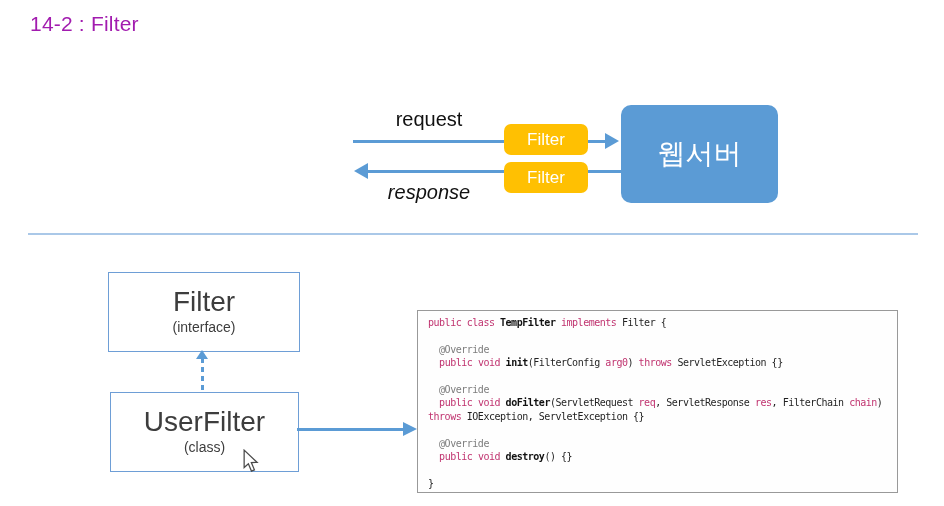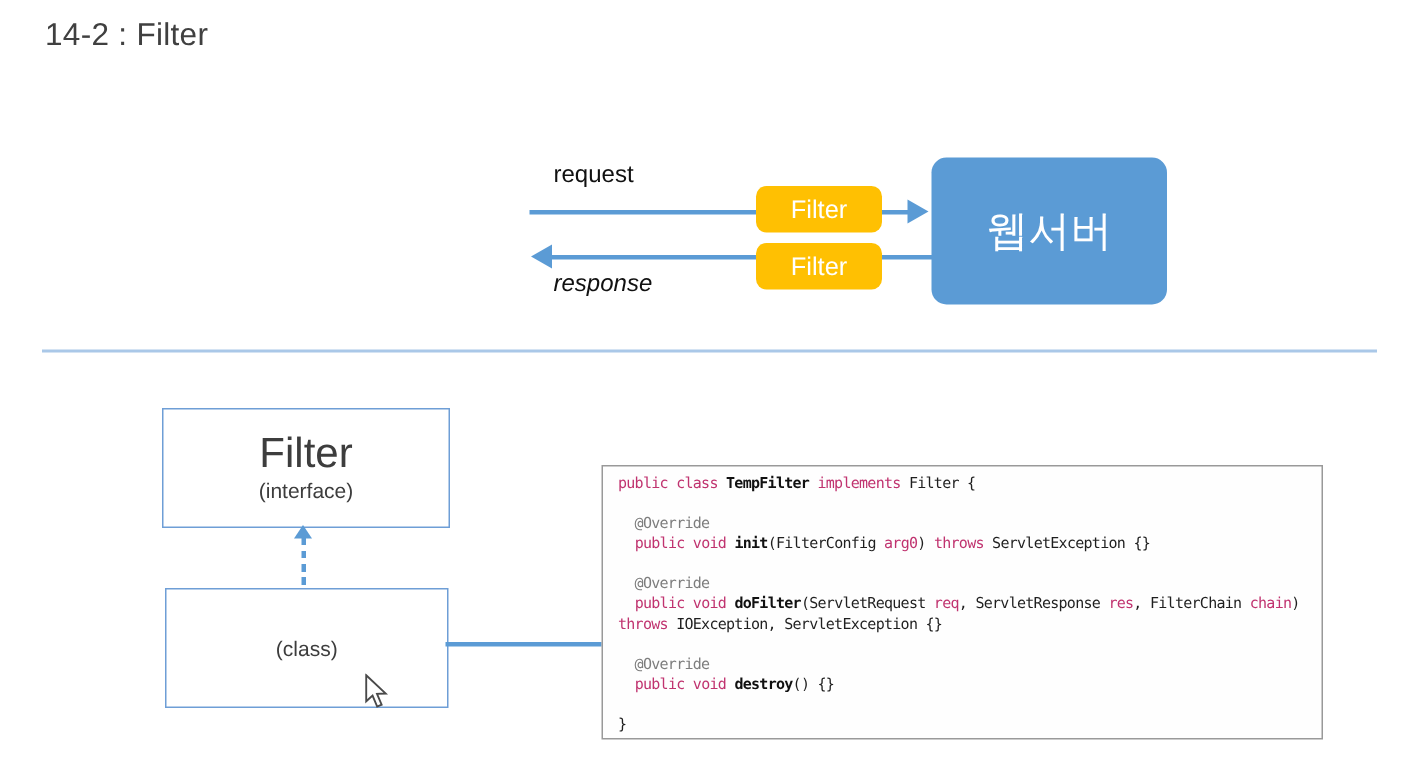--- a/index.html
+++ b/index.html
@@ -2,37 +2,37 @@
 <html><head>
 <meta charset="utf-8">
 <style>
   html,body{margin:0;padding:0;background:#fff;}
   #canvas{
     position:relative;width:944px;height:506px;background:#ffffff;overflow:hidden;
     font-family:"Liberation Sans",sans-serif;
   }
   .abs{position:absolute;}
   
-  #slide-title{left:30px;top:12px;font-size:21px;color:#404040;letter-spacing:0.2px;}
+  #slide-title{left:30px;top:12px;font-size:21px;color:#a21caf;letter-spacing:0.2px;}
   
   .node{
     background:#5b9bd5;border-radius:10px;color:#ffffff;
     display:flex;align-items:center;justify-content:center;
     font-size:28px;
   }
   #browser-box{left:163px;top:105px;width:190px;height:98px;}
   #webserver-box{left:621px;top:105px;width:157px;height:98px;}
   .filter-chip{
     background:#ffc002;border-radius:7px;color:#ffffff;
     display:flex;align-items:center;justify-content:center;
     font-size:17px;
   }
   #filter-chip-request{left:504px;top:124px;width:84px;height:31px;}
   #filter-chip-response{left:504px;top:162px;width:84px;height:31px;}
-  .flow-label{font-size:16px;color:#111111;width:120px;}
+  .flow-label{font-size:20px;color:#111111;width:120px;text-align:center;}
   #request-label{left:369px;top:108px;}
   #response-label{left:369px;top:181px;font-style:italic;}
   .hline{background:#5b9bd5;height:3px;}
   #request-line{left:353px;top:140px;width:253px;}
   #response-line{left:368px;top:170px;width:254px;}
   .tri{width:0;height:0;}
   #request-arrowhead{left:605px;top:133px;border-top:8px solid transparent;border-bottom:8px solid transparent;border-left:14px solid #5b9bd5;}
   #response-arrowhead{left:354px;top:163px;border-top:8px solid transparent;border-bottom:8px solid transparent;border-right:14px solid #5b9bd5;}
   
   #section-divider{left:28px;top:233px;width:890px;height:2px;background:#aac8e8;}
@@ -48,21 +48,21 @@
   .uml-stereotype{font-size:14px;line-height:20px;}
   #implements-line{
     left:201px;top:358px;width:3px;height:34px;
     background:repeating-linear-gradient(to bottom,#5b9bd5 0 5px,transparent 5px 9px);
   }
   #implements-arrowhead{left:196px;top:350px;border-left:6px solid transparent;border-right:6px solid transparent;border-bottom:9px solid #5b9bd5;}
   #code-link-line{left:297px;top:428px;width:106px;}
   #code-link-arrowhead{left:403px;top:422px;border-top:7px solid transparent;border-bottom:7px solid transparent;border-left:14px solid #5b9bd5;}
   
   #code-box{
-    left:401px;top:310px;width:481px;height:183px;background:#fefefe;
+    left:417px;top:310px;width:481px;height:183px;background:#fefefe;
     border:1px solid #999999;box-sizing:border-box;padding:5px 4px 0 10px;
   }
   .code-line{
     font-family:"DejaVu Sans Mono",monospace;font-size:10px;letter-spacing:-0.48px;
     line-height:13.4px;white-space:pre;color:#1f1f1f;
   }
   .tok-kw{color:#c0336f;}
   .tok-ann{color:#7d7d7d;margin-top:28px;}
   .tok-meth{color:#111111;font-weight:bold;}
   .tok-plain{color:#1f1f1f;}
@@ -99,20 +99,21 @@
 
   <div id="interface-box" class="abs uml-box">
     <div class="uml-name">Filter</div>
     <div class="uml-stereotype">(interface)</div>
   </div>
 
   <div id="implements-arrowhead" class="abs tri"></div>
   <div id="implements-line" class="abs"></div>
 
   <div id="class-box" class="abs uml-box">
+    <div class="uml-name">UserFilter</div>
     <div class="uml-stereotype">(class)</div>
   </div>
 
   <div id="code-link-line" class="abs hline"></div>
   <div id="code-link-arrowhead" class="abs tri"></div>
 
   <div id="code-box" class="abs">
     <div>
         <div class="code-line"><span class="tok-kw">public class </span><span class="tok-meth">TempFilter</span><span class="tok-plain"> </span><span class="tok-kw">implements</span><span class="tok-plain"> Filter {</span></div>
         <div class="code-line">&nbsp;</div>

